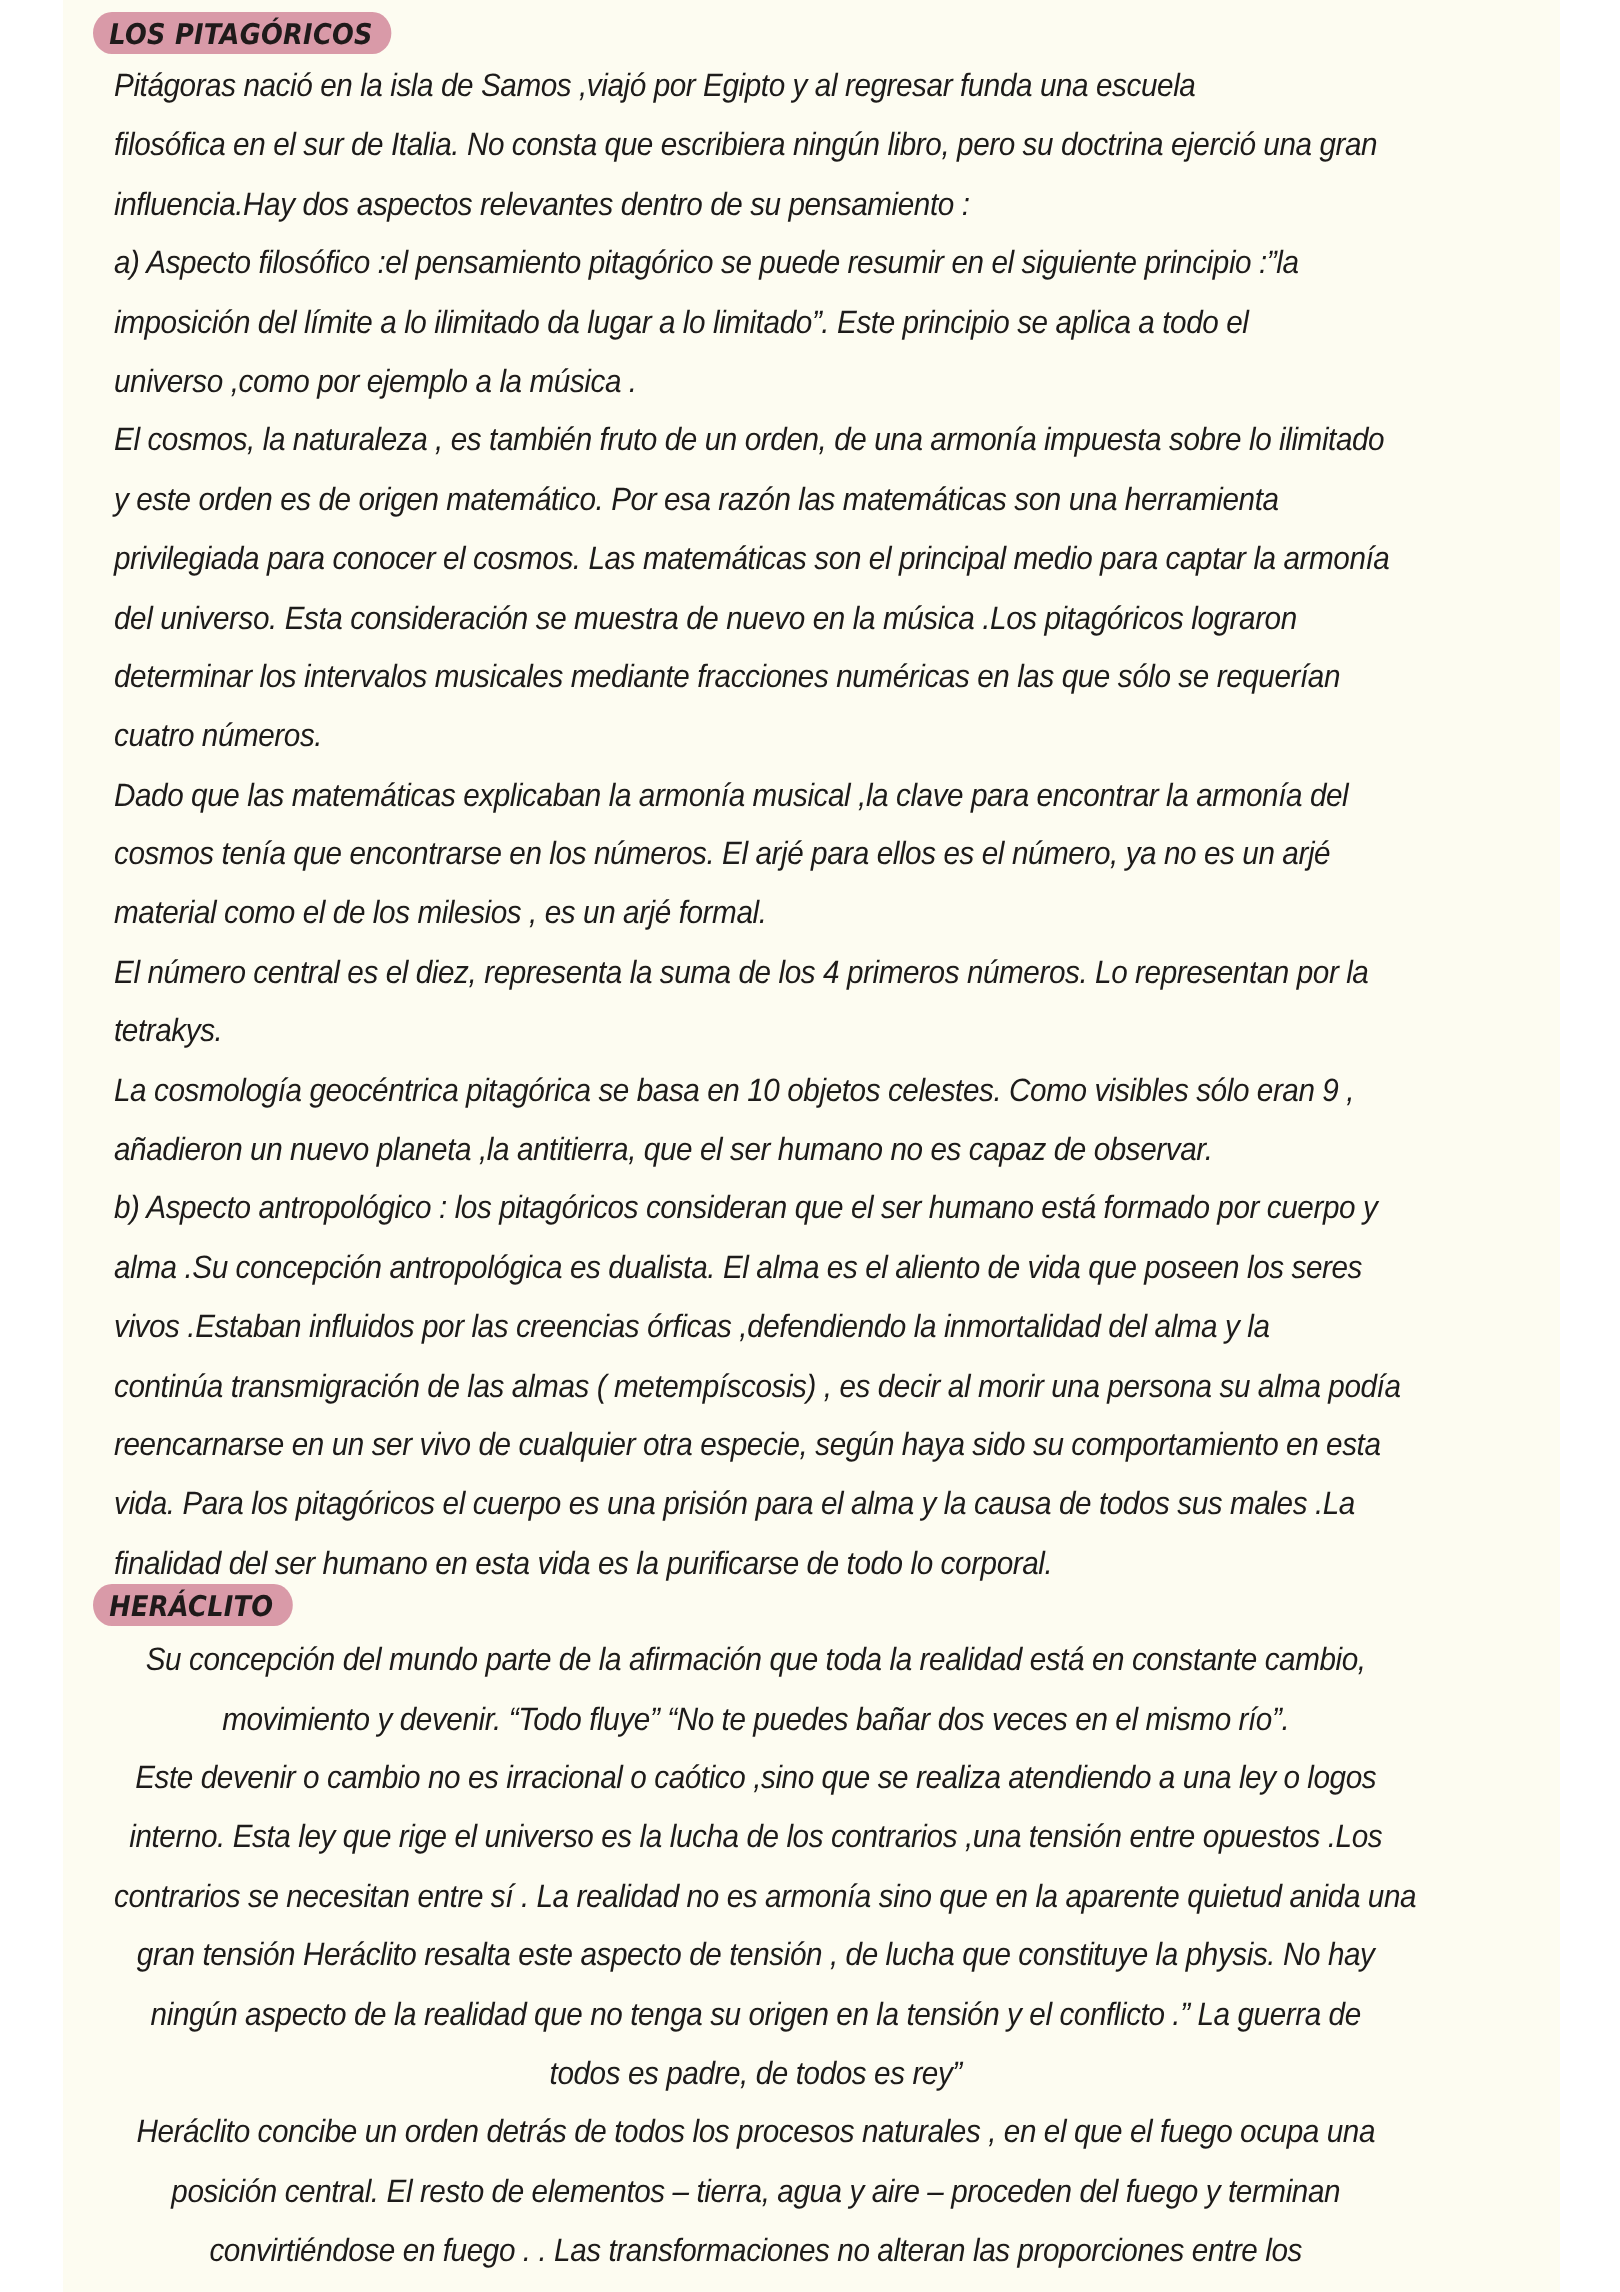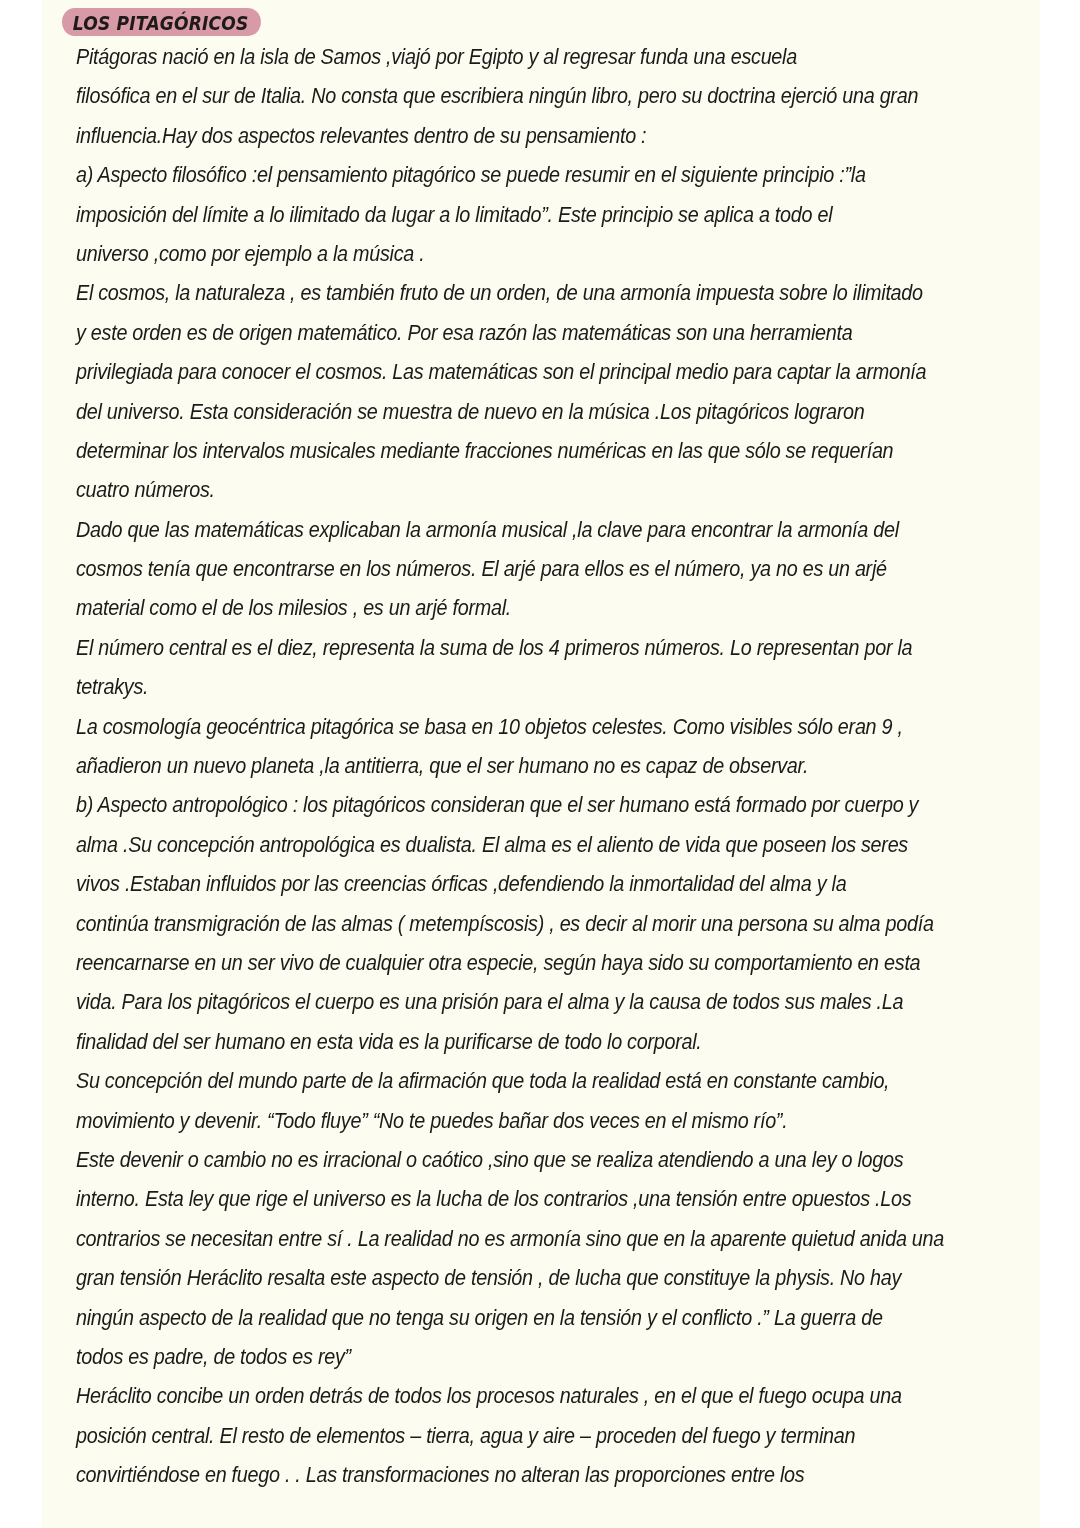--- a/index.html
+++ b/index.html
@@ -50,21 +50,21 @@
       line-height: 39.4px;
       height: 39.4px;
       color: #1d1b1a;
       white-space: nowrap;
       letter-spacing: -0.3px;
       transform: scaleX(0.92);
       transform-origin: left center;
     }
     .p1 { margin-top: 2px; }
     .h2-wrap { margin-top: -6px; height: 31px; }
-    .p2 { margin-top: 0px; }
+    .p2 { margin-top: 0px; text-align: center; }
   </style>
 </head>
 <body>
 
 <div class="page">
   <div class="content">
 
     <div>
       <div class="section-header">LOS PITAGÓRICOS</div>
       <div class="p1">
@@ -91,20 +91,23 @@
         <div class="line">alma .Su concepción antropológica es dualista. El alma es el aliento de vida que poseen los seres</div>
         <div class="line">vivos .Estaban influidos por las creencias órficas ,defendiendo la inmortalidad del alma y la</div>
         <div class="line">continúa transmigración de las almas ( metempíscosis) , es decir al morir una persona su alma podía</div>
         <div class="line">reencarnarse en un ser vivo de cualquier otra especie, según haya sido su comportamiento en esta</div>
         <div class="line">vida. Para los pitagóricos el cuerpo es una prisión para el alma y la causa de todos sus males .La</div>
         <div class="line">finalidad del ser humano en esta vida es la purificarse de todo lo corporal.</div>
       </div>
     </div>
 
     <div>
+      <div class="h2-wrap">
+        <div class="section-header">HERÁCLITO</div>
+      </div>
       <div class="p2">
         <div class="line">Su concepción del mundo parte de la afirmación que toda la realidad está en constante cambio,</div>
         <div class="line">movimiento y devenir. “Todo fluye” “No te puedes bañar dos veces en el mismo río”.</div>
         <div class="line">Este devenir o cambio no es irracional o caótico ,sino que se realiza atendiendo a una ley o logos</div>
         <div class="line">interno. Esta ley que rige el universo es la lucha de los contrarios ,una tensión entre opuestos .Los</div>
         <div class="line">contrarios se necesitan entre sí . La realidad no es armonía sino que en la aparente quietud anida una</div>
         <div class="line">gran tensión Heráclito resalta este aspecto de tensión , de lucha que constituye la physis. No hay</div>
         <div class="line">ningún aspecto de la realidad que no tenga su origen en la tensión y el conflicto .” La guerra de</div>
         <div class="line">todos es padre, de todos es rey”</div>
         <div class="line">Heráclito concibe un orden detrás de todos los procesos naturales , en el que el fuego ocupa una</div>

